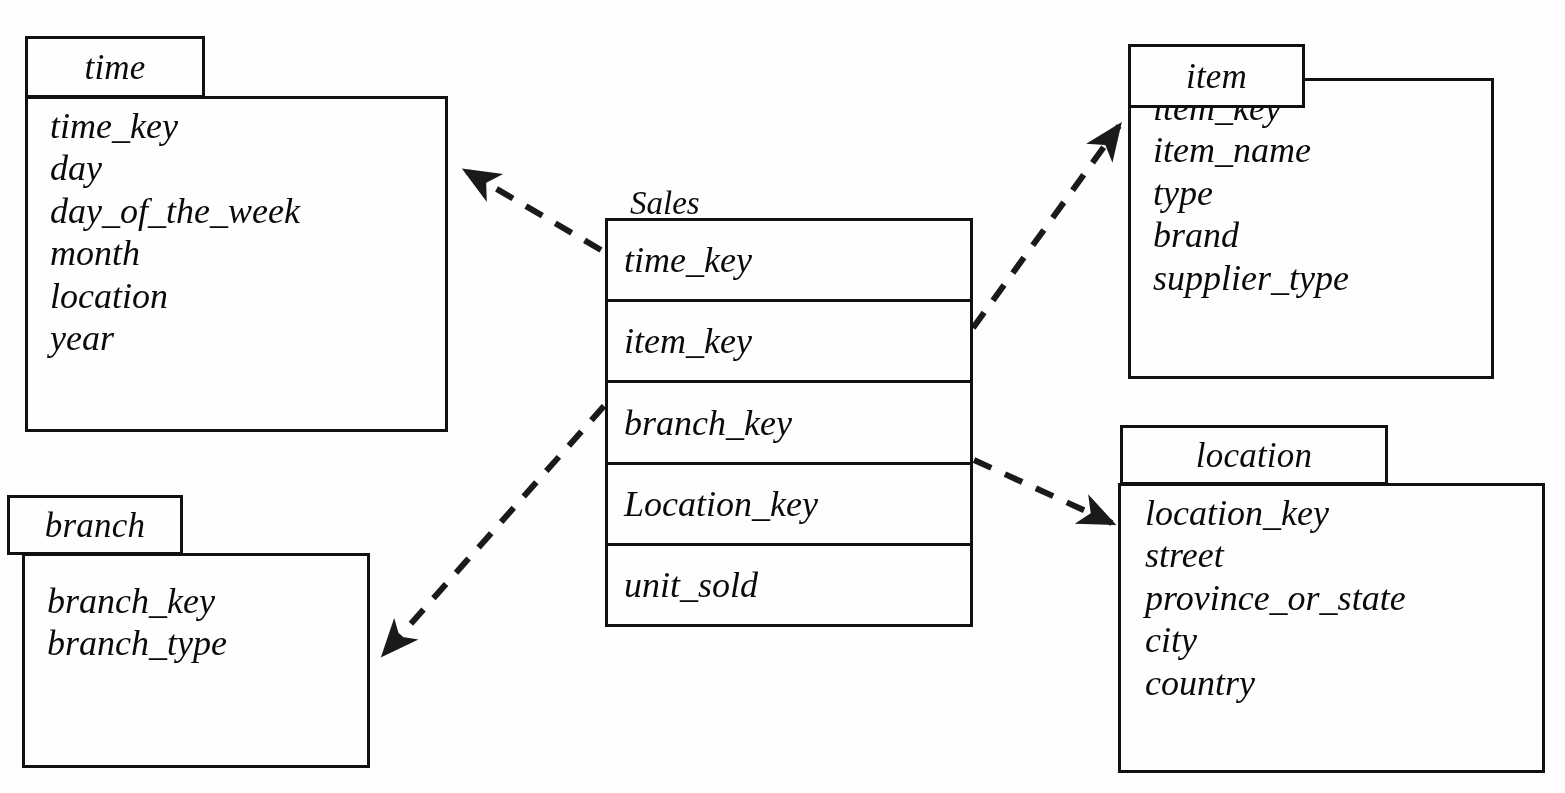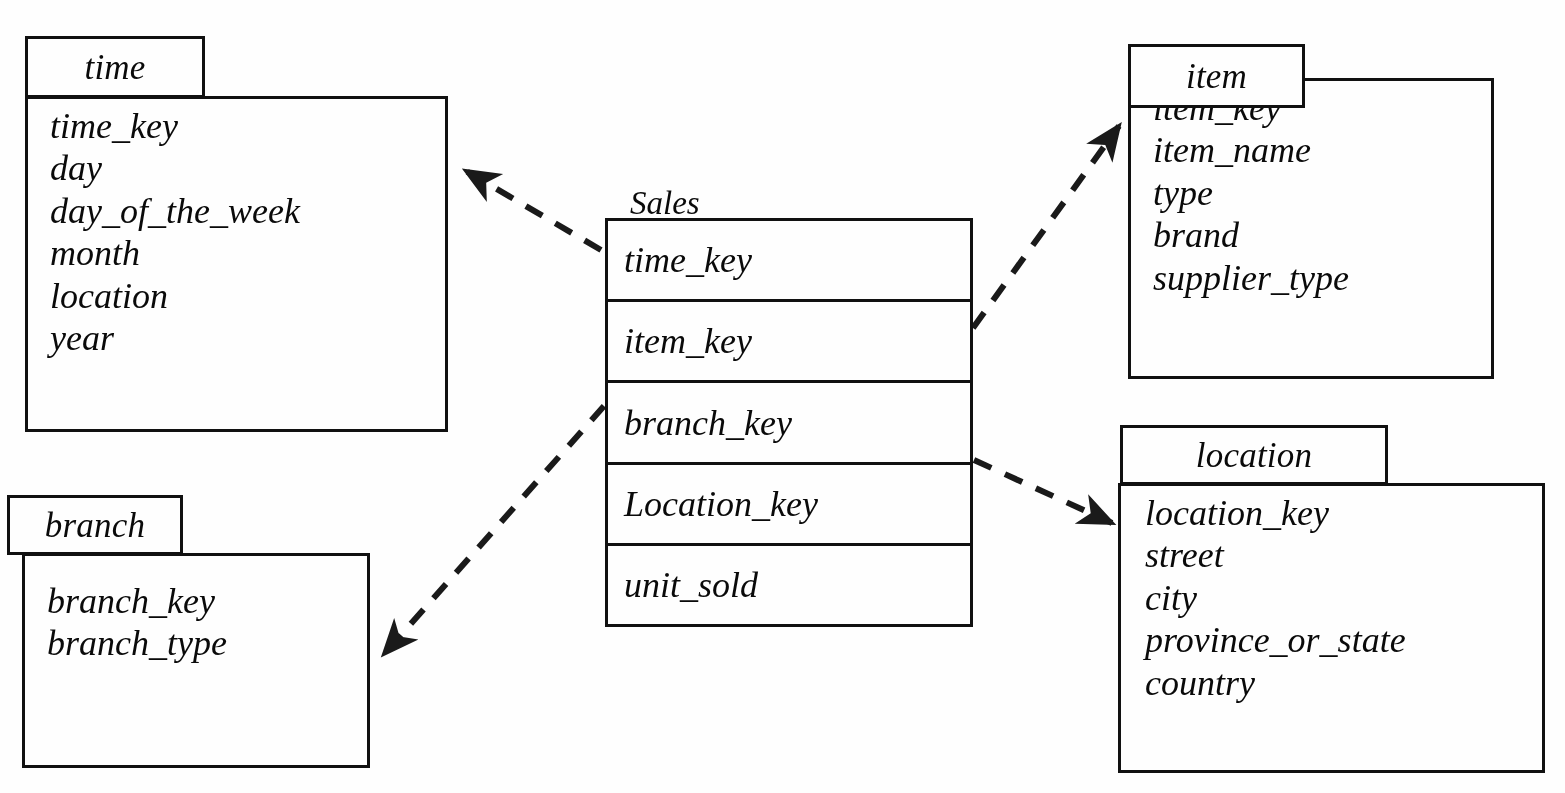--- a/index.html
+++ b/index.html
@@ -141,22 +141,22 @@
     <div class="dim-field">branch_key</div>
     <div class="dim-field">branch_type</div>
   </div>
 
   <div class="dim-tab" style="left:1120px; top:425px; width:268px; height:60px;">
     <span class="dim-tab-label">location</span>
   </div>
   <div class="dim-body" style="left:1118px; top:483px; width:427px; height:290px; padding-left:24px;">
     <div class="dim-field">location_key</div>
     <div class="dim-field">street</div>
+    <div class="dim-field">province_or_state</div>
     <div class="dim-field">city</div>
-    <div class="dim-field">province_or_state</div>
     <div class="dim-field">country</div>
   </div>
 
   <div class="fact-title" style="left:630px; top:163px;">Sales</div>
 
   <div class="fact-box" style="left:605px; top:218px; width:368px; height:409px;">
     <div class="fact-row">time_key</div>
     <div class="fact-row">item_key</div>
     <div class="fact-row">branch_key</div>
     <div class="fact-row">Location_key</div>

